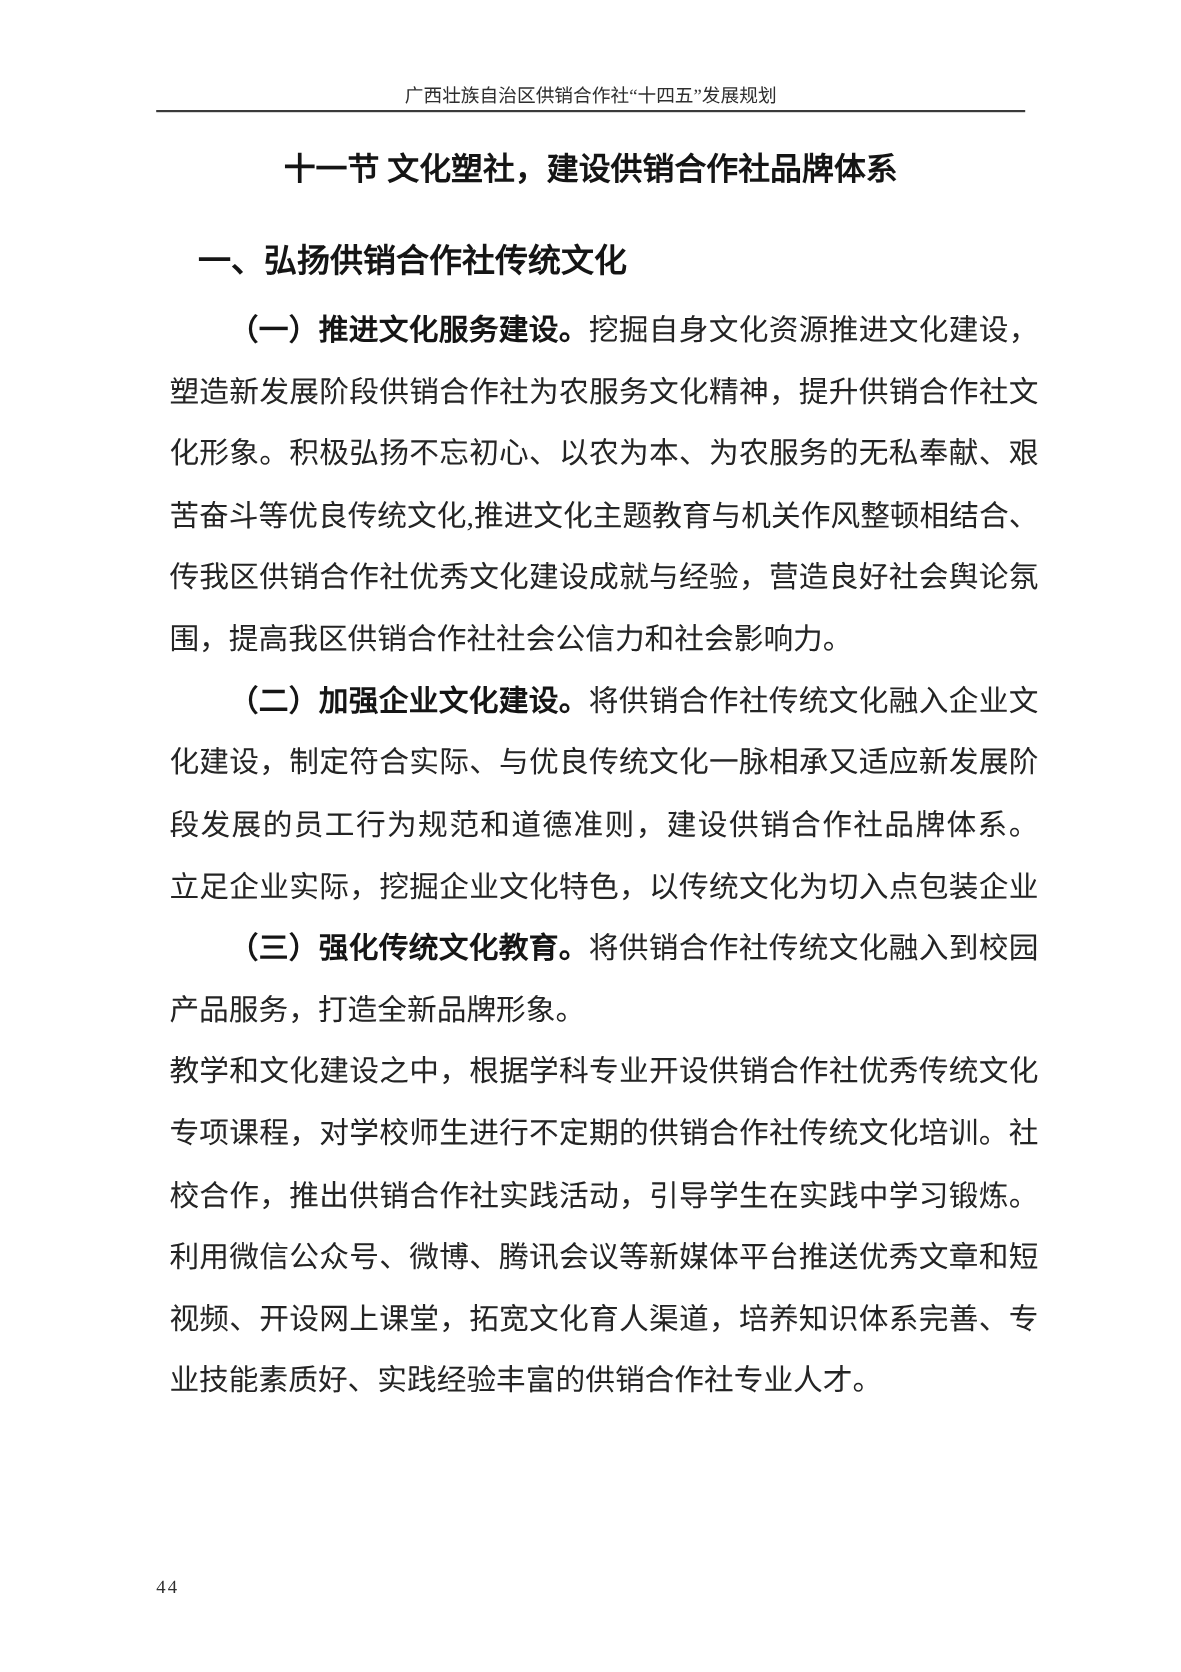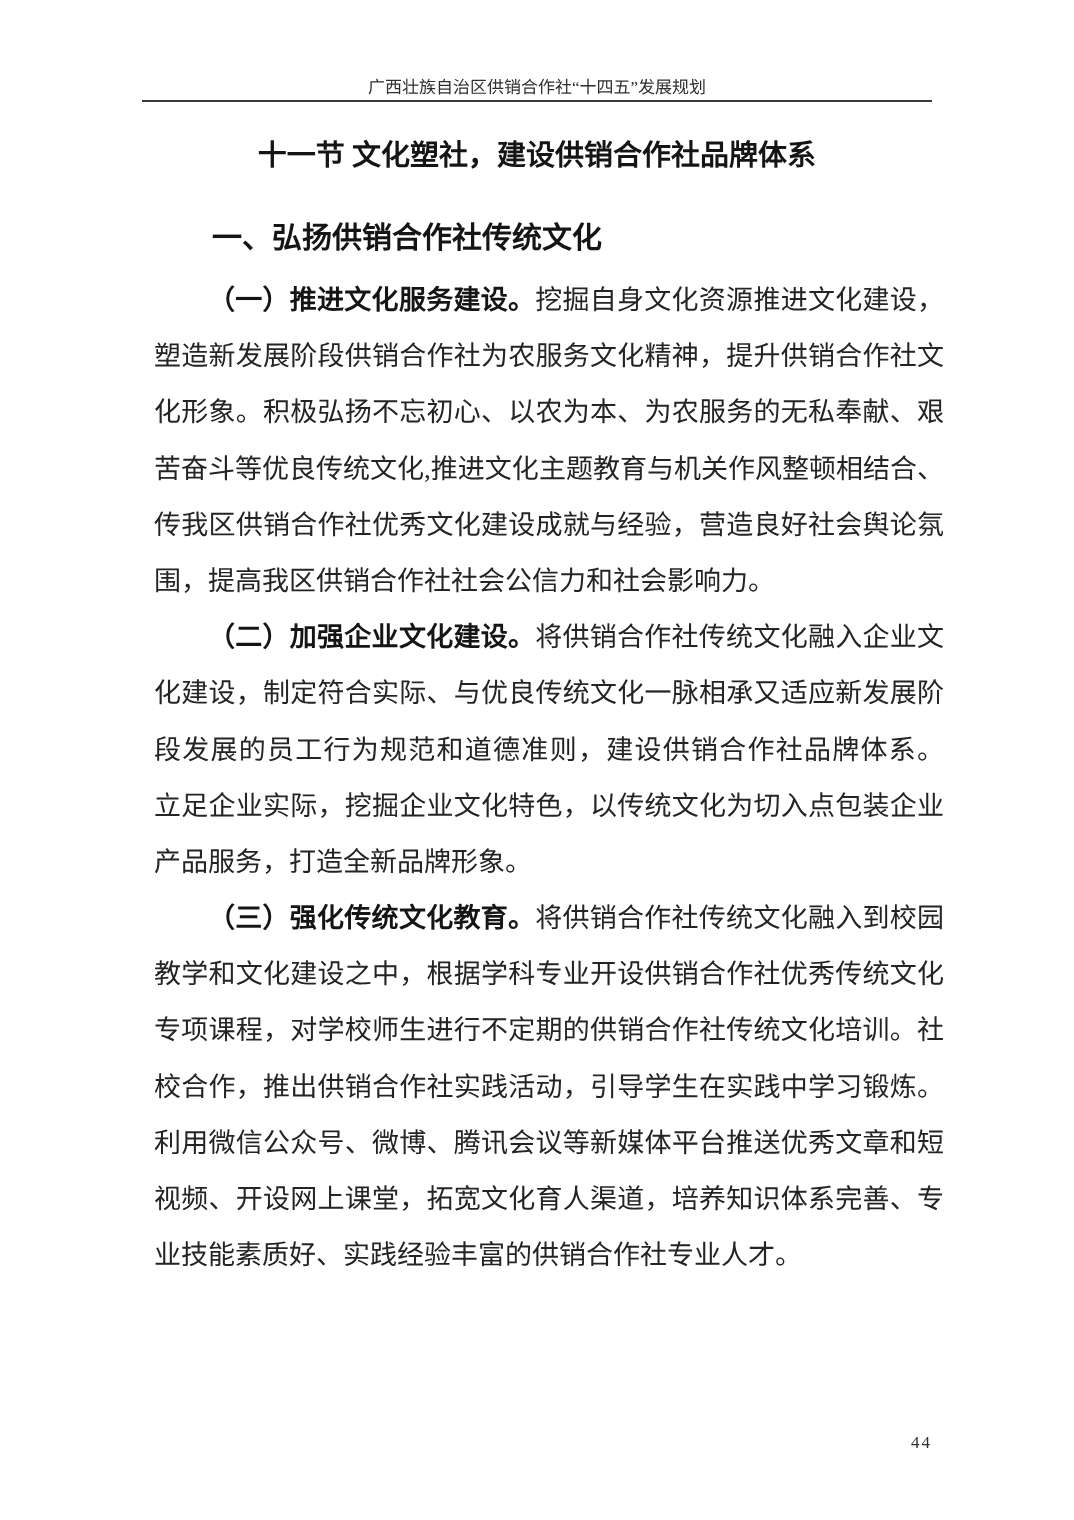--- a/index.html
+++ b/index.html
@@ -29,21 +29,21 @@
     position: absolute;
     top: 132px; left: 142px; width: 790px;
     text-align: center;
     font-size: 29px;
     font-weight: bold;
     line-height: 46px;
     color: var(--strong-text, #151515);
   }
   .section-heading {
     position: absolute;
-    top: 219px; left: 212px;
+    top: 219px; left: 180px;
     font-size: 30px;
     font-weight: bold;
     line-height: 38px;
     color: var(--strong-text, #151515);
   }
   .doc-body {
     position: absolute;
     top: 272px; left: 154px; width: 790px;
     font-size: 27px;
   }
@@ -54,21 +54,21 @@
     text-align-last: justify;
     text-justify: inter-character;
     overflow: hidden;
   }
   .line.first { padding-left: 54px; }
   .line.last { text-align-last: auto; }
   .bold { font-weight: bold; color: var(--strong-text, #151515); }
   .page-number {
     position: absolute;
     top: 1433px; left: 142px; width: 790px;
-    text-align: right;
+    text-align: left;
     font-size: 17px;
     letter-spacing: 2px;
     color: var(--header-text, #2e2e2e);
   }
 </style>
 </head>
 <body>
 
 <div class="page">
   <div class="doc-header">广西壮族自治区供销合作社“十四五”发展规划</div>
@@ -79,22 +79,22 @@
       <div class="line first" style=""><span class="bold">（一）推进文化服务建设。</span><span>挖掘自身文化资源推进文化建设，</span></div>
       <div class="line" style=""><span>塑造新发展阶段供销合作社为农服务文化精神，提升供销合作社文</span></div>
       <div class="line" style=""><span>化形象。积极弘扬不忘初心、以农为本、为农服务的无私奉献、艰</span></div>
       <div class="line" style=""><span>苦奋斗等优良传统文化,推进文化主题教育与机关作风整顿相结合、</span></div>
       <div class="line" style=""><span>传我区供销合作社优秀文化建设成就与经验，营造良好社会舆论氛</span></div>
       <div class="line last" style=""><span>围，提高我区供销合作社社会公信力和社会影响力。</span></div>
       <div class="line first" style=""><span class="bold">（二）加强企业文化建设。</span><span>将供销合作社传统文化融入企业文</span></div>
       <div class="line" style=""><span>化建设，制定符合实际、与优良传统文化一脉相承又适应新发展阶</span></div>
       <div class="line" style=""><span>段发展的员工行为规范和道德准则，建设供销合作社品牌体系。</span></div>
       <div class="line" style=""><span>立足企业实际，挖掘企业文化特色，以传统文化为切入点包装企业</span></div>
+      <div class="line first" style=""><span class="bold">（三）强化传统文化教育。</span><span>将供销合作社传统文化融入到校园</span></div>
       <div class="line last" style=""><span>产品服务，打造全新品牌形象。</span></div>
-      <div class="line first" style=""><span class="bold">（三）强化传统文化教育。</span><span>将供销合作社传统文化融入到校园</span></div>
       <div class="line" style=""><span>教学和文化建设之中，根据学科专业开设供销合作社优秀传统文化</span></div>
       <div class="line" style=""><span>专项课程，对学校师生进行不定期的供销合作社传统文化培训。社</span></div>
       <div class="line" style=""><span>校合作，推出供销合作社实践活动，引导学生在实践中学习锻炼。</span></div>
       <div class="line" style=""><span>利用微信公众号、微博、腾讯会议等新媒体平台推送优秀文章和短</span></div>
       <div class="line" style=""><span>视频、开设网上课堂，拓宽文化育人渠道，培养知识体系完善、专</span></div>
       <div class="line last" style=""><span>业技能素质好、实践经验丰富的供销合作社专业人才。</span></div>
     </div>
   <div class="page-number">44</div>
 </div>
 

